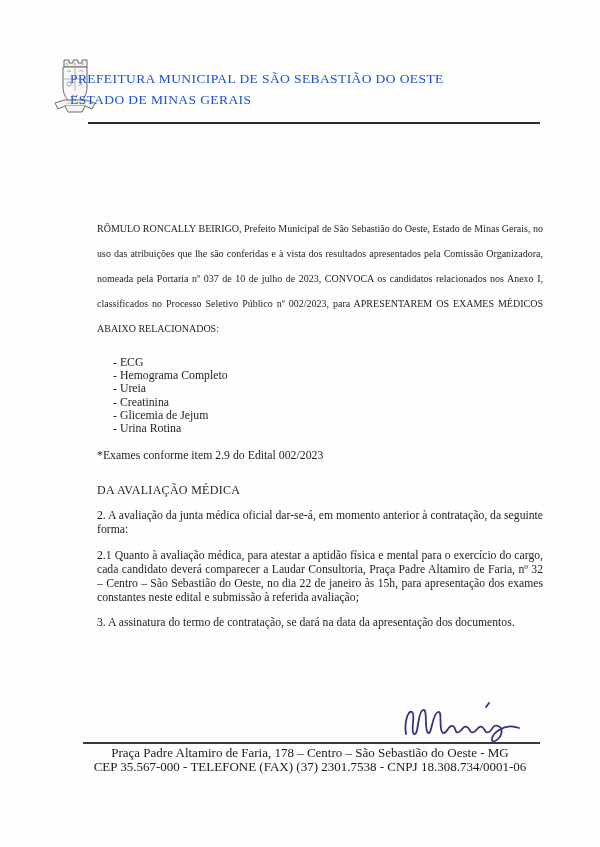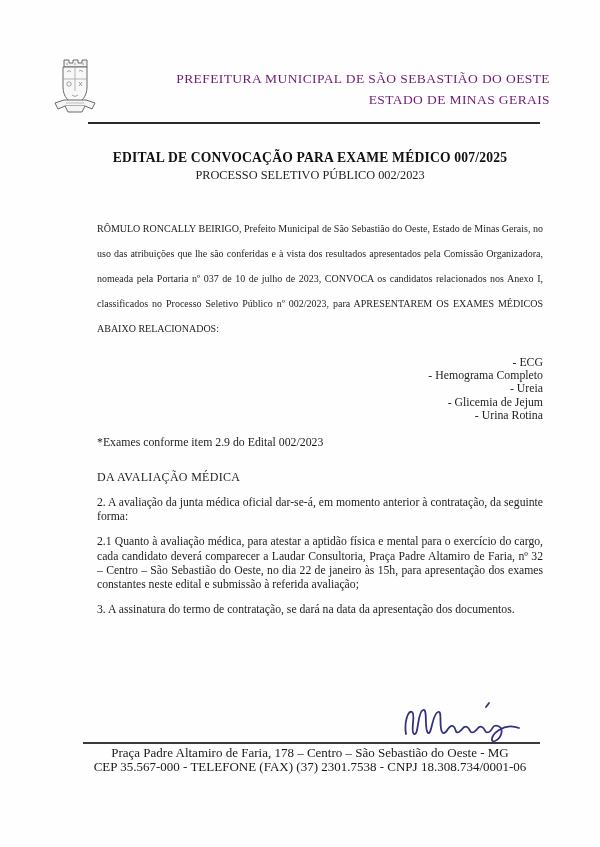--- a/index.html
+++ b/index.html
@@ -15,25 +15,25 @@
     overflow: hidden;
   }
   .logo {
     position: absolute;
     left: 52px; top: 57px;
     width: 46px; height: 60px;
   }
   .header-text {
     position: absolute;
     left: 70px; top: 68px; width: 480px;
-    text-align: right;
+    text-align: left;
     font-size: 13.5px;
     line-height: 21px;
     letter-spacing: 0.4px;
-    color: #701a75;
+    color: #1d4ed8;
   }
   .header-rule {
     position: absolute;
     left: 88px; top: 122px;
     width: 452px; height: 2px;
     background: #2a2a2a;
   }
   .title-block {
     position: absolute;
     left: 70px; top: 150px; width: 480px;
@@ -55,25 +55,24 @@
     left: 97px; top: 216px; width: 446px;
   }
   .p-intro {
     font-size: 10px;
     line-height: 25px;
     text-align: justify;
     color: #1e1e1e;
   }
   .exam-list {
     margin-top: 15px;
-    margin-left: 4px;
+    margin-left: 16px;
     font-size: 11.8px;
     line-height: 13.2px;
     color: #1e1e1e;
-    text-align: right;
   }
   .exams-note {
     margin-top: 13px;
     font-size: 11.8px;
     color: #1e1e1e;
   }
   .section-heading {
     margin-top: 20px;
     font-size: 12px;
     letter-spacing: 0.3px;
@@ -135,32 +134,29 @@
       </g>
     </svg>
   </div>
 
   <div class="header-text">
     <div>PREFEITURA MUNICIPAL DE SÃO SEBASTIÃO DO OESTE</div>
     <div>ESTADO DE MINAS GERAIS</div>
   </div>
   <div class="header-rule"></div>
 
-  <div class="title-block">
-    <div class="title-main">EDITAL DE CONVOCAÇÃO PARA EXAME MÉDICO 007/2025</div>
-    <div class="title-sub">PROCESSO SELETIVO PÚBLICO 002/2023</div>
-  </div>
 
   <div class="body-block">
     <p class="p-intro">RÔMULO RONCALLY BEIRIGO, Prefeito Municipal de São Sebastião do Oeste, Estado de Minas Gerais, no uso das atribuições que lhe são conferidas e à vista dos resultados apresentados pela Comissão Organizadora, nomeada pela Portaria nº 037 de 10 de julho de 2023, CONVOCA os candidatos relacionados nos Anexo I, classificados no Processo Seletivo Público nº 002/2023, para APRESENTAREM OS EXAMES MÉDICOS ABAIXO RELACIONADOS:</p>
 
     <div class="exam-list">
       <div>- ECG</div>
       <div>- Hemograma Completo</div>
       <div>- Ureia</div>
+      <div>- Creatinina</div>
       <div>- Glicemia de Jejum</div>
       <div>- Urina Rotina</div>
     </div>
 
     <div class="exams-note">*Exames conforme item 2.9 do Edital 002/2023</div>
 
     <div class="section-heading">DA AVALIAÇÃO MÉDICA</div>
 
     <p class="p-tight">2. A avaliação da junta médica oficial dar-se-á, em momento anterior à contratação, da seguinte forma:</p>
     <p class="p-tight">2.1 Quanto à avaliação médica, para atestar a aptidão física e mental para o exercício do cargo, cada candidato deverá comparecer a Laudar Consultoria, Praça Padre Altamiro de Faria, nº 32 – Centro – São Sebastião do Oeste, no dia 22 de janeiro às 15h, para apresentação dos exames constantes neste edital e submissão à referida avaliação;</p>

